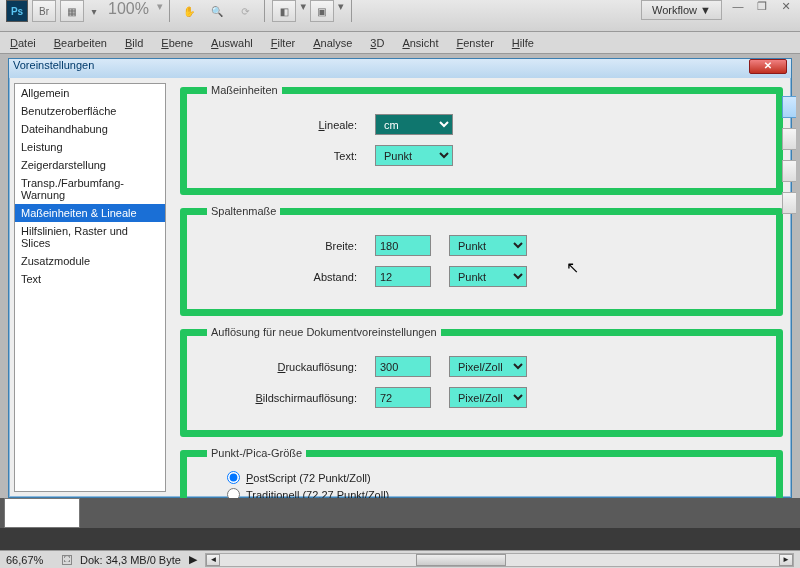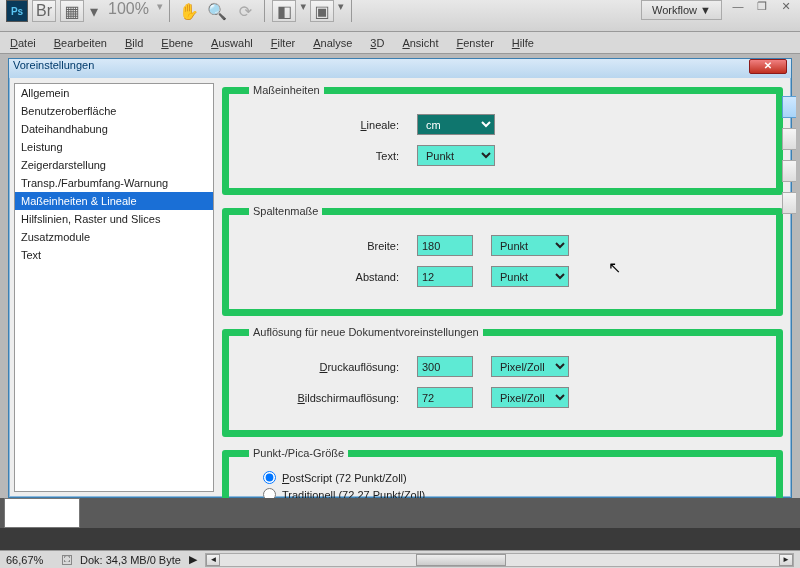--- a/index.html
+++ b/index.html
@@ -1,45 +1,45 @@
 <!DOCTYPE html>
 <html><head>
 <meta charset="utf-8">
 <style>
 *{box-sizing:border-box;margin:0;padding:0;font-family:Tahoma,Arial,sans-serif;font-size:11px;color:#222}
 body{background:#b8b8b8;width:800px;height:568px;overflow:hidden}
 .toolbar{height:32px;background:linear-gradient(#e8e8e8,#d2d2d2);border-bottom:1px solid #999;display:flex;align-items:flex-start;padding:0 6px;gap:4px}
 .ps-icon{width:22px;height:22px;background:#0a3a5a;border:1px solid #555;display:flex;align-items:center;justify-content:center;color:#5bc5f2;font-weight:bold;font-size:10px}
-.tool-btn{width:24px;height:22px;background:linear-gradient(#f4f4f4,#dcdcdc);border:1px solid #aaa;display:flex;align-items:center;justify-content:center;color:#666;font-size:16px}
+.tool-btn{width:24px;height:22px;background:linear-gradient(#f4f4f4,#dcdcdc);border:1px solid #aaa;display:flex;align-items:center;justify-content:center;color:#666;font-size:10px}
 .sep{width:1px;height:22px;background:#999;margin:0 3px}
 .zoom-lbl{color:#888;font-size:16px;margin:0 4px}
 .wf-btn{margin-left:auto;background:linear-gradient(#eee,#d8d8d8);border:1px solid #aaa;padding:3px 10px;color:#333}
 .win-btn{width:16px;height:14px;color:#666;font-size:11px;text-align:center;margin-left:4px}
 .menubar{height:22px;background:#d9d9d9;border-bottom:1px solid #999;display:flex;align-items:center;padding:0 10px;gap:18px}
 .menubar span{color:#333;text-decoration:underline;text-decoration-color:transparent}
 .menubar span::first-letter{text-decoration:underline}
 .dialog{position:absolute;left:8px;top:58px;width:784px;height:440px;background:#eee;border:1px solid #3c7fb1;box-shadow:0 0 0 1px #8bb8dc inset}
 .titlebar{height:19px;background:linear-gradient(#d8e9f8,#b9d6ef);display:flex;align-items:flex-start;padding:0 4px}
 .titlebar .t{color:#003a6b;font-size:11px}
 .close-btn{margin-left:auto;width:38px;height:15px;background:linear-gradient(#f08080,#c03020);border:1px solid #8b1a1a;border-radius:2px;color:#fff;text-align:center;font-size:10px;line-height:12px;font-weight:bold}
 .dlg-body{display:flex;height:calc(100% - 19px)}
-.sidebar{width:200px;background:#fff;border:1px solid #999;margin:5px 0 5px 5px}
+.sidebar{width:152px;background:#fff;border:1px solid #999;margin:5px 6px 5px 5px}
 .sidebar div{padding:3px 6px;font-size:11px;color:#222;cursor:default}
 .sidebar .sel{background:#1a6fd6;color:#fff}
 .content{flex:1;padding:6px 8px;position:relative}
 fieldset{border:7px solid #22c55e;border-radius:3px;margin-bottom:10px;padding:8px 20px 12px}
 legend{padding:0 4px;color:#333;font-size:11px}
 .row{display:flex;align-items:center;margin:10px 0;gap:18px}
 .row label{width:150px;text-align:right;color:#222}
 .row label u{text-decoration:underline}
 select,input[type=text]{height:21px;border:1px solid #888;background:#5eead4;padding:1px 4px;font-size:11px}
 select{width:78px}
 .sel-hl{background:#0f766e;color:#fff}
 .num{width:56px}
-.radio-row{display:flex;align-items:center;gap:6px;margin:4px 0 4px 14px}
+.radio-row{display:flex;align-items:center;gap:6px;margin:4px 0 4px 20px}
 input[type=radio]{width:13px;height:13px}
 .right-btns{position:absolute;right:-5px;top:18px;display:flex;flex-direction:column;gap:10px}
 .rbtn{width:14px;height:22px;background:linear-gradient(#f5f5f5,#ddd);border:1px solid #aaa;border-right:none}
 .rbtn.first{background:linear-gradient(#cfe8ff,#a8d4f8);border-color:#5a9fd4}
 .cursor{position:absolute;left:394px;top:180px;font-size:16px;color:#000;pointer-events:none}
 .bottombar{position:absolute;left:0;bottom:18px;width:800px;height:22px;background:#3a3a3a;display:flex;align-items:center}
 .ruler{position:absolute;left:0;bottom:40px;width:800px;height:30px;background:#5a5a5a;display:flex}
 .ruler .mark{width:76px;height:30px;background:#fff;border:1px solid #777;margin-left:4px}
 .status{position:absolute;left:0;bottom:0;width:800px;height:18px;background:#d9d9d9;border-top:1px solid #999;display:flex;align-items:center;padding:0 6px;gap:8px}
 .status .z{width:48px}

